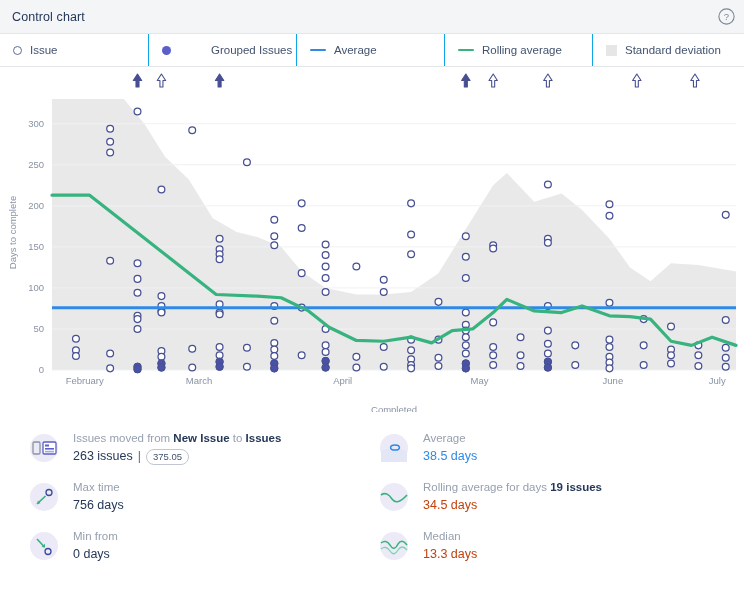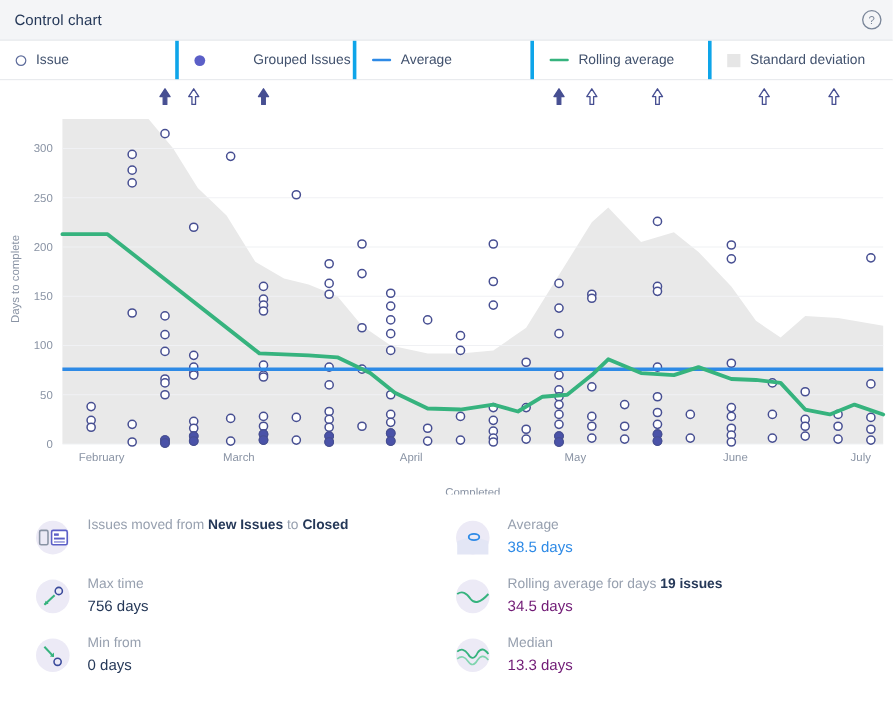--- a/index.html
+++ b/index.html
@@ -30,21 +30,21 @@
 
   
   .legend {
     position: absolute; left: 0; top: 34px; width: 744px; height: 33px;
     display: flex; align-items: stretch;
     background: #fff; border-bottom: 1px solid #e4e6ea;
   }
   .legend-item {
     display: flex; align-items: center; gap: 8px;
     padding-left: 13px;
-    border-right: 3px solid #0ea5e9;
+    border-right: 1px solid #0ea5e9;
     cursor: pointer; font-size: 11.5px; color: #42526e;
   }
   .legend-item:last-child { border-right: none; }
   .lg-0 { width: 149px; }
   .lg-1 { width: 148px; gap: 40px; }
   .lg-2 { width: 148px; }
   .lg-3 { width: 148px; }
   .lg-4 { width: 151px; }
 
   .sw-ring {
@@ -104,21 +104,21 @@
   .stat-text { padding-top: 0px; }
   .stat-label {
     font-size: 11.5px; color: #97a0af; line-height: 16px; white-space: nowrap;
   }
   .stat-label b { color: #253858; font-weight: bold; }
   .stat-value {
     font-size: 12.5px; color: #253858; line-height: 19px; margin-top: 1px;
     display: flex; align-items: center; gap: 5px; white-space: nowrap;
   }
   .stat-value.blue { color: #2e8ae6; }
-  .stat-value.green { color: #701a75; }
+  .stat-value.green { color: #c2410c; }
   .pill {
     display: inline-block;
     border: 1px solid #c1c7d0; border-radius: 9px;
     padding: 1px 6px 2px; font-size: 9.5px; color: #42526e;
     line-height: 11px;
   }
   .sep { color: #5e6c84; }
 </style>
 </head>
 <body>
@@ -380,21 +380,26 @@
           <svg width="32" height="32" viewBox="0 0 32 32">
             <circle cx="16" cy="16" r="14" fill="#eceaf6"></circle>
             <rect x="5" y="10" width="7" height="12" rx="1.3" fill="none" stroke="#8993a4" stroke-width="1.3"></rect>
             <rect x="15" y="10" width="13" height="12" rx="1.3" fill="#fff" stroke="#5b5fc7" stroke-width="1.3"></rect>
             <rect x="17" y="12.5" width="4" height="2" fill="#5b5fc7"></rect>
             <rect x="17" y="16" width="9" height="1.6" fill="#5b5fc7"></rect>
             <rect x="17" y="18.8" width="9" height="1.6" fill="#a6a8e0"></rect>
           </svg>
         </div>
         <div class="stat-text">
-          <div class="stat-label"><span>Issues moved from </span><b>New Issues</b><span> to </span><b>Closed</b></div>
+          <div class="stat-label"><span>Issues moved from </span><b>New Issue</b><span> to </span><b>Issues</b></div>
+          <div class="stat-value">
+            <span>263 issues</span>
+            <span class="sep">|</span>
+            <span class="pill">375.05</span>
+          </div>
         </div>
       </div>
 
       <div class="stat-row">
         <div class="stat-icon">
           <svg width="32" height="32" viewBox="0 0 32 32">
             <circle cx="16" cy="16" r="14" fill="#eceaf6"></circle>
             <circle cx="21" cy="11.5" r="3" fill="none" stroke="#3a4a9b" stroke-width="1.3"></circle>
             <path d="M9 23 L17.5 15" stroke="#36b37e" stroke-width="1.7" fill="none"></path>
             <path d="M10 19.6 L9 23 L12.5 22.2 Z" fill="#36b37e"></path>

